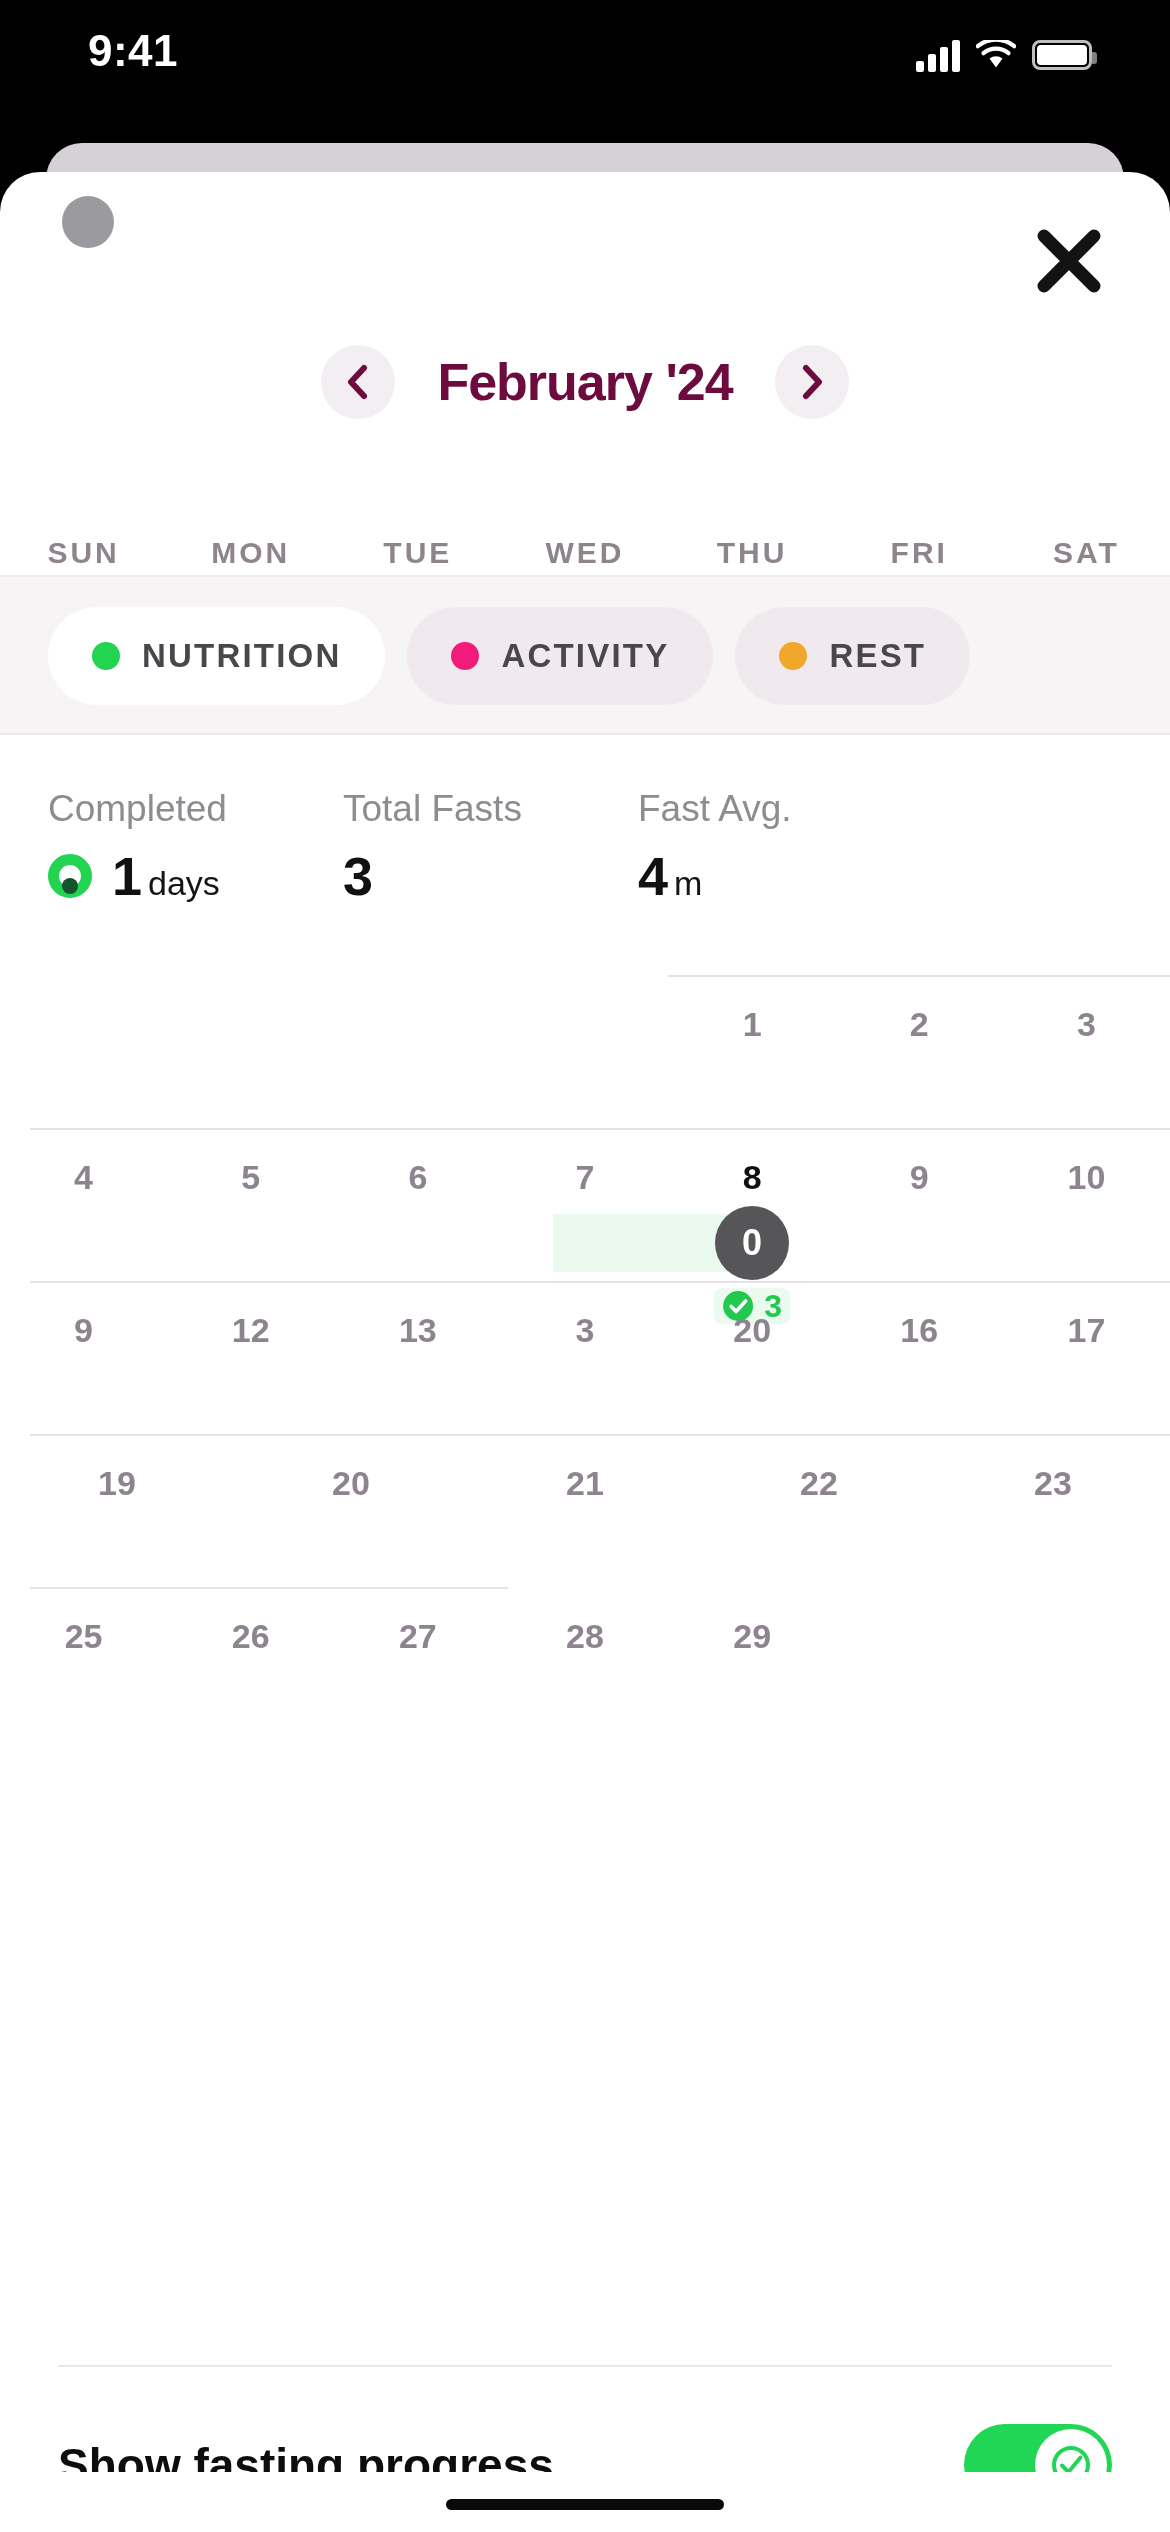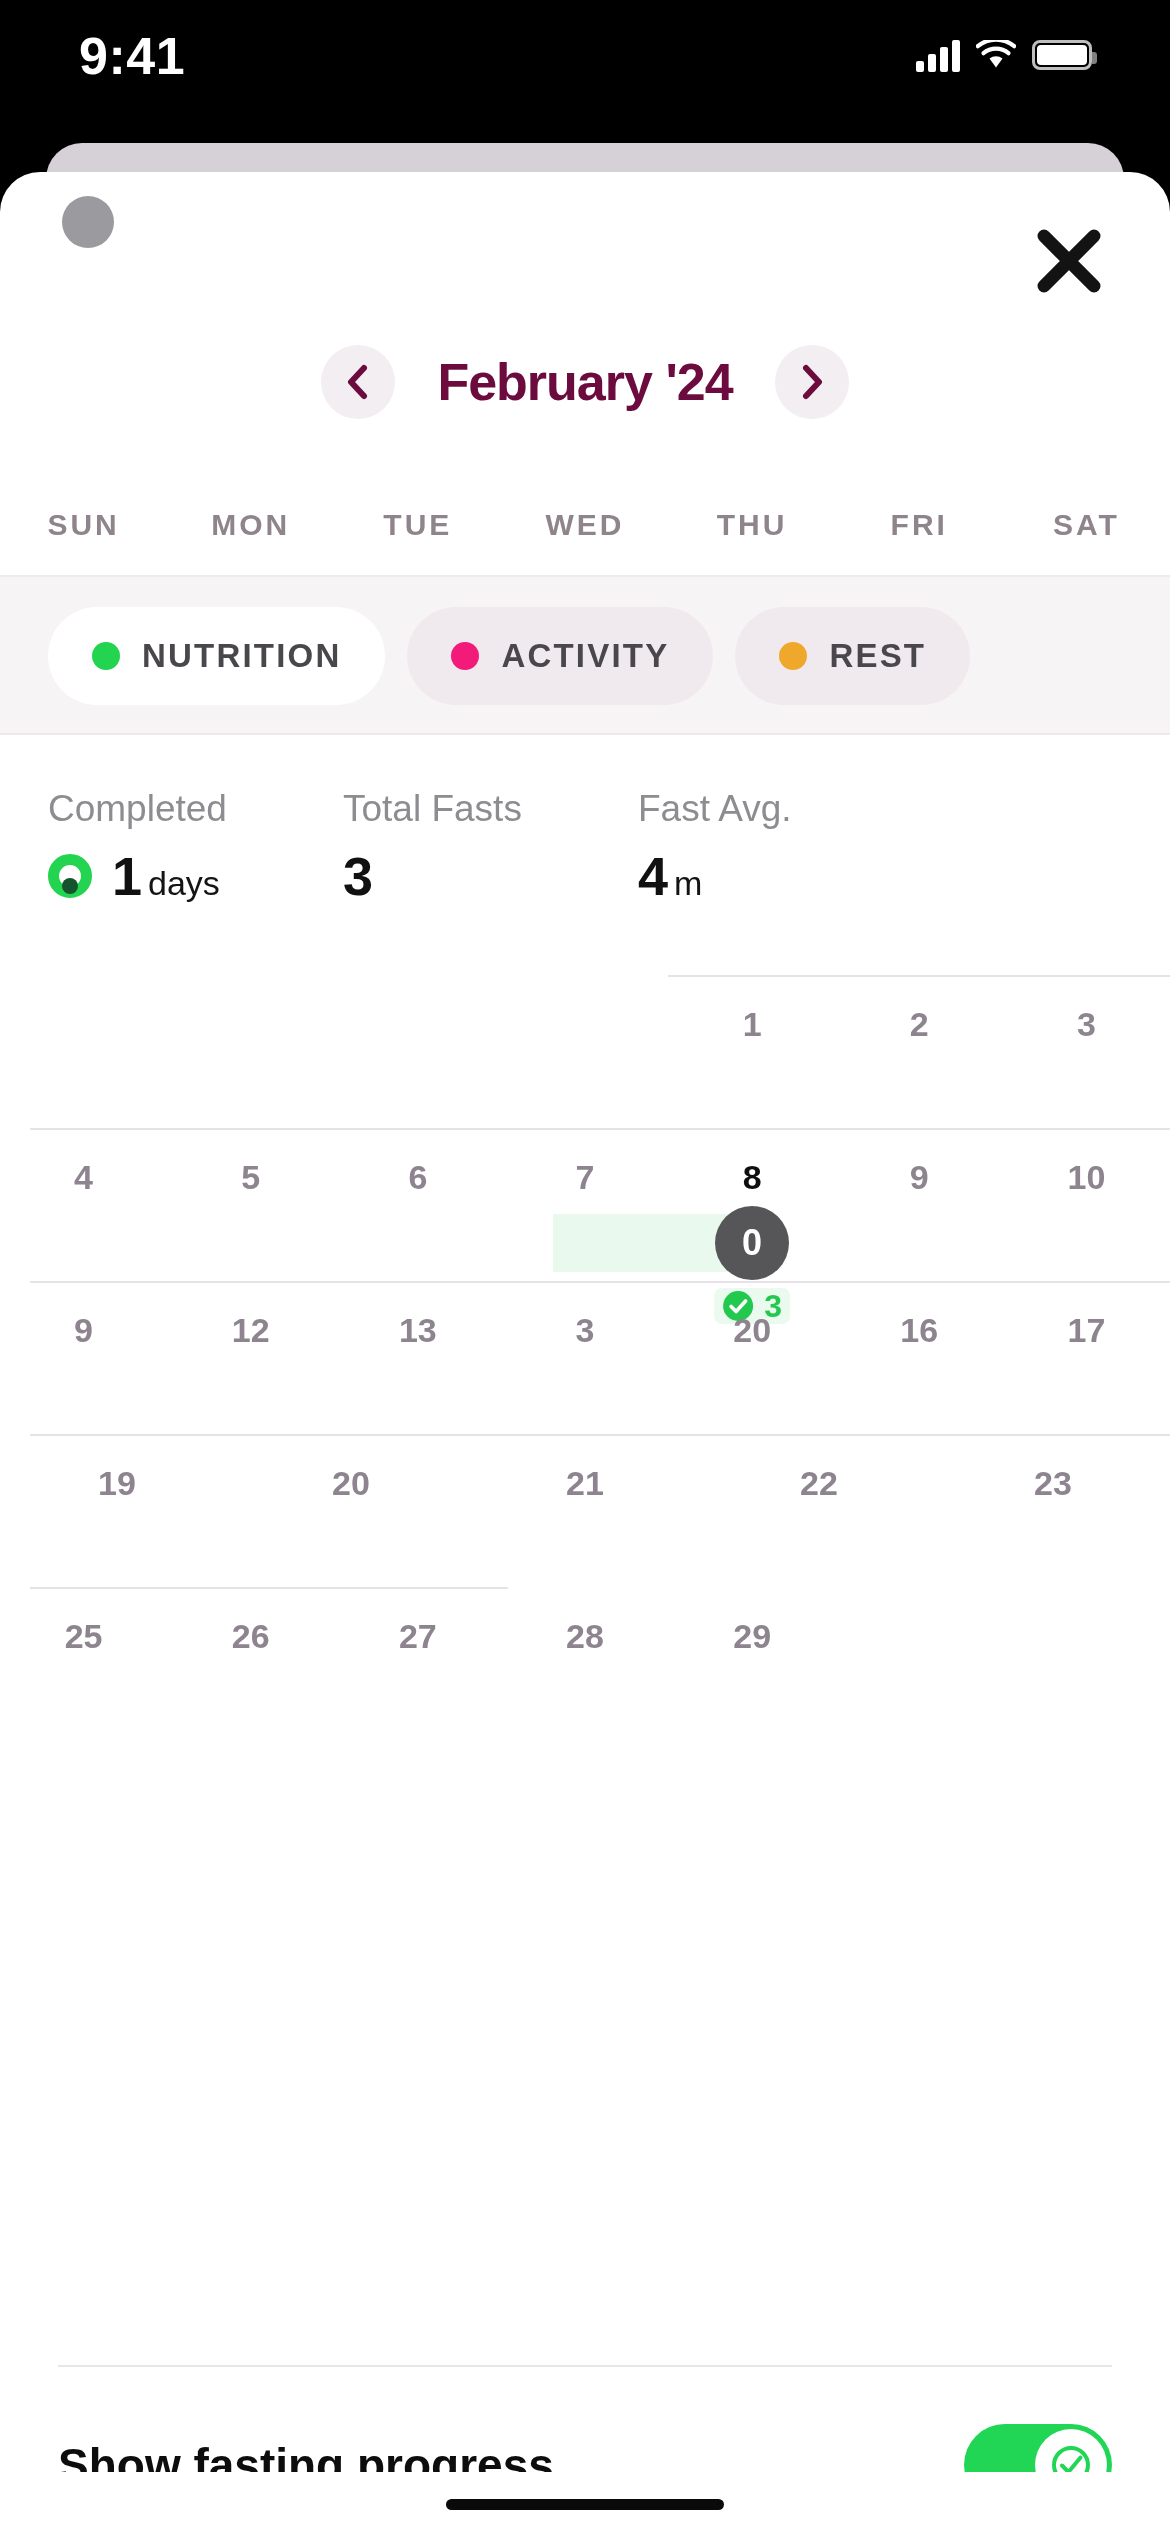--- a/index.html
+++ b/index.html
@@ -10,22 +10,22 @@
     overflow:hidden;
   }
   .phone { position:relative; width:1170px; height:2532px; background:#000; }
 
   
   .statusbar {
     position:absolute; top:0; left:0; width:1170px; height:140px;
     color:#fff; z-index:30;
   }
   .status-time {
-    position:absolute; left:79px; top:26px;
-    font-size:52px; font-weight:600; letter-spacing:0.5px;
+    position:absolute; left:88px; top:26px;
+    font-size:44px; font-weight:600; letter-spacing:0.5px;
   }
   .status-right {
     position:absolute; right:78px; top:38px;
     display:flex; align-items:center; gap:16px;
   }
   .sig { display:flex; align-items:flex-end; gap:4px; height:34px; }
   .sig i { display:block; width:8px; background:#fff; border-radius:2px; }
   .sig i:nth-child(1){height:11px;} .sig i:nth-child(2){height:18px;}
   .sig i:nth-child(3){height:25px;} .sig i:nth-child(4){height:32px;}
   .wifi { position:relative; width:40px; height:30px; }
@@ -74,21 +74,21 @@
   .nav-btn svg { display:block; }
   .month-title {
     font-size:52px; font-weight:700; color:#6c0b3d; letter-spacing:-1px;
     font-family:"Liberation Sans", sans-serif;
     white-space:nowrap;
   }
 
   
   .weekdays {
     position:absolute; top:480px; left:0; width:1170px; height:90px;
-    display:flex; align-items:center; z-index:20;
+    display:flex; align-items:flex-end; z-index:20;
   }
   .weekdays .wd {
     flex:1 1 0; text-align:center;
     font-size:30px; font-weight:700; letter-spacing:3px; color:#8f848c;
   }
   .hdr-divider {
     position:absolute; top:575px; left:0; width:1170px; height:2px;
     background:#efeaee; z-index:20;
   }
 

